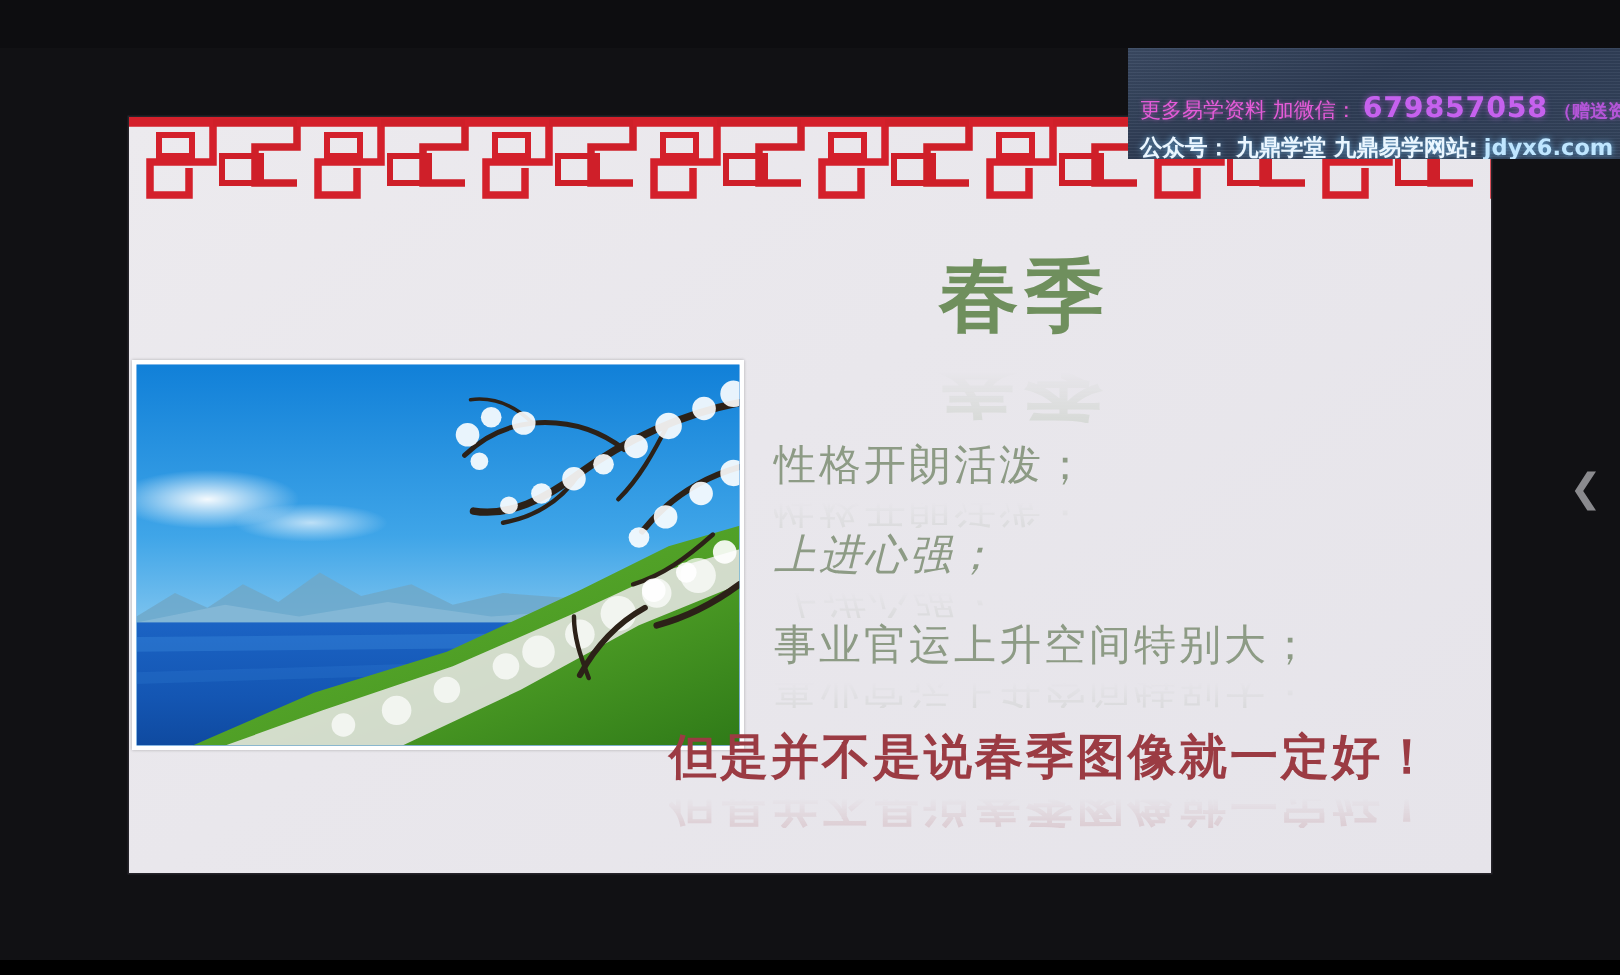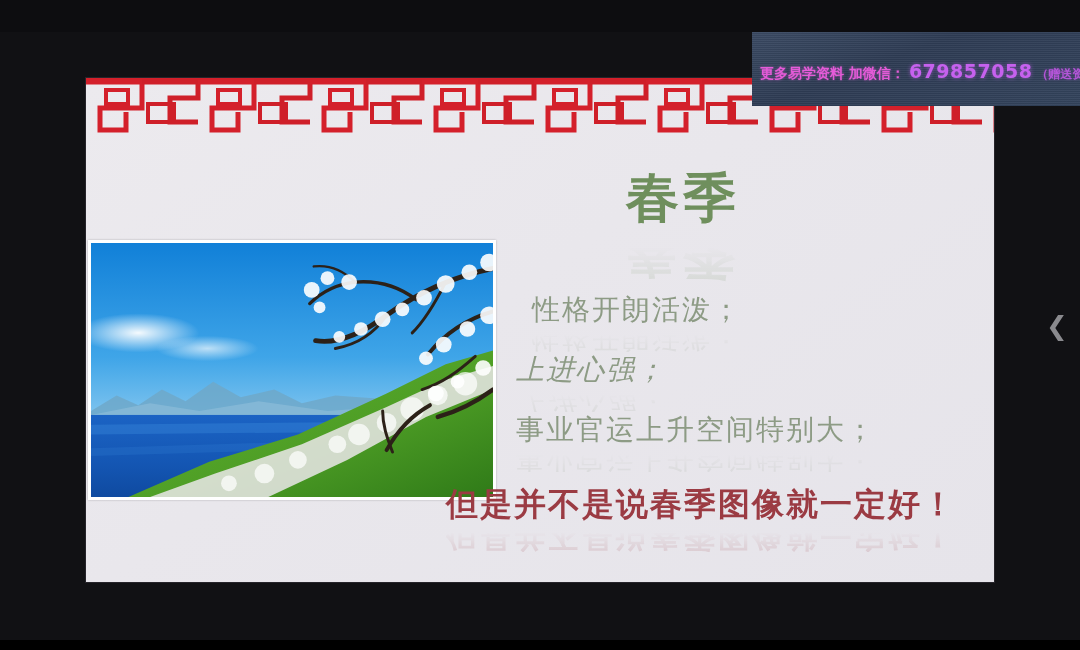--- a/index.html
+++ b/index.html
@@ -98,21 +98,21 @@
   }
   .title-pos{ position:absolute; left:110px; top:0; }
 
   .body-line{
     font-size:28px; line-height:1;
     color:#8d9b85;
     letter-spacing:2px;
     white-space:nowrap;
     font-family:"DejaVu Sans","Liberation Sans",sans-serif;
   }
-  .line1{ position:absolute; left:16px;  top:126px; }
+  .line1{ position:absolute; left:0px;  top:126px; }
   .line2{ position:absolute; left:0px;  top:186px;font-style:italic; }
   .line3{ position:absolute; left:0px;  top:246px;text-align:center; }
 
   .red-line{
     position:absolute; left:-70px; top:318px;
     font-size:32px; line-height:1;
     color:#9b3b43;
     letter-spacing:2px;
     white-space:nowrap;
     font-weight:600;
@@ -134,21 +134,21 @@
       rgba(0,0,0,.05) 1px, rgba(0,0,0,.05) 2px);
     pointer-events:none;
   }
   .wm-row{
     position:relative;
     display:flex; align-items:baseline; gap:4px;
     white-space:nowrap;
     font-family:"DejaVu Sans","Liberation Sans",sans-serif;
   }
   .wm-row1{ margin-bottom:6px; }
-  .wm-a{ font-size:14px; font-weight:700; color:#e45bd8; text-shadow:0 0 3px rgba(228,91,216,.55);margin-top:27px; }
+  .wm-a{ font-size:14px; font-weight:400; color:#e45bd8; text-shadow:0 0 3px rgba(228,91,216,.55);margin-top:27px; }
   .wm-num{ font-size:19px; font-weight:700; color:#c661ee; text-shadow:0 0 4px rgba(198,97,238,.6); letter-spacing:.5px; }
   .wm-tail{ font-size:12px; font-weight:700; color:#b455d8; text-shadow:0 0 3px rgba(180,85,216,.5); }
   .wm-b{ font-size:15px; font-weight:700; color:#eaf6ff; text-shadow:0 0 4px rgba(120,200,255,.75); }
   .wm-site{ font-size:15px; font-weight:700; color:#bfe6ff; text-shadow:0 0 4px rgba(120,200,255,.8); }
 
   
   .nav-prev{
     position:absolute; right:8px; top:268px;
     width:30px; height:52px;
     display:flex; align-items:center; justify-content:center;
@@ -322,15 +322,20 @@
 
   <div class="watermark">
     <div class="wm-scan"></div>
 
     <div class="wm-row wm-row1">
       <span class="wm-a">更多易学资料 加微信：</span>
       <span class="wm-num">679857058</span>
       <span class="wm-tail">（赠送资料）</span>
     </div>
 
+    <div class="wm-row wm-row2">
+      <span class="wm-b">公众号：</span>
+      <span class="wm-b">九鼎学堂 九鼎易学网站:</span>
+      <span class="wm-site">jdyx6.com</span>
+    </div>
   </div>
 
 </div>
 
 </body></html>

